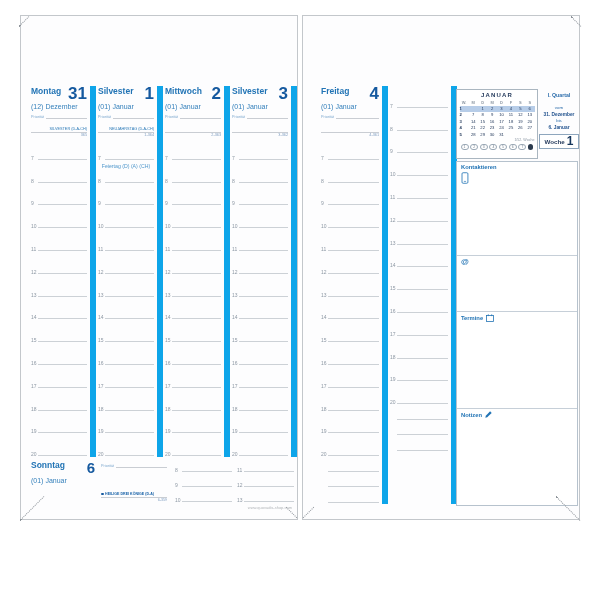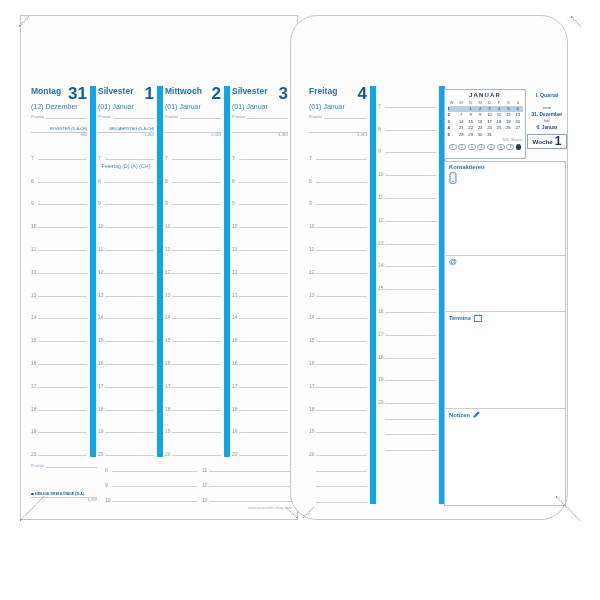--- a/index.html
+++ b/index.html
@@ -1,20 +1,20 @@
 <!DOCTYPE html>
 <html><head>
 <meta charset="utf-8">
 <style>
   html,body{margin:0;padding:0;background:#ffffff;-webkit-text-size-adjust:none;}
   *{box-sizing:border-box;}
   #canvas{position:relative;width:600px;height:600px;background:#ffffff;overflow:hidden;
           font-family:"Liberation Sans","DejaVu Sans",sans-serif;}
   .page{position:absolute;top:15px;width:278px;height:505px;background:#fdfdfe;border:1px solid #c3c7cb;}
-  .page.left{left:20px;} .page.right{left:290px;border-radius:27px;}
+  .page.left{left:20px;} .page.right{left:302px;}
 
   
   .day-grid{position:absolute;top:70px;display:flex;}
   #left-days{left:8px;width:268px;}
   #right-days{left:16px;width:138px;}
   .day-col{flex:1;display:flex;flex-direction:column;border-right:6px solid #0ea5e9;padding:0 3px 0 2px;position:relative;}
   .day-header{height:52px;display:flex;flex-direction:column;}
   .dh-row{display:flex;justify-content:space-between;align-items:flex-start;height:17px;}
   .day-name{font-size:8.5px;font-weight:700;color:#2274b5;}
   .day-num{font-size:17px;font-weight:700;color:#15599f;line-height:15px;}
@@ -394,20 +394,27 @@
               <span class="hline"></span>
             </div>
             <div class="hrow">
               <span class="hnum">20</span>
               <span class="hline"></span>
             </div>
           </div>
         </div>
       </div>
     <div class="sunday" id="sunday-block">
+        <div class="sun-h">
+          <div class="dh-row">
+            <span class="day-name">Sonntag</span>
+            <span class="day-num">6</span>
+          </div>
+          <div class="day-month">(01) Januar</div>
+        </div>
         <div class="sun-mid">
           <div class="prio-row">
             <span class="prio-label">Priorität</span>
             <span class="prio-line"></span>
           </div>
           <div class="sun-holiday">
             <div class="sh-row">
               <span class="bullet"></span>
               <span class="sh-name">Heilige Drei Könige (D-A)</span>
             </div>

